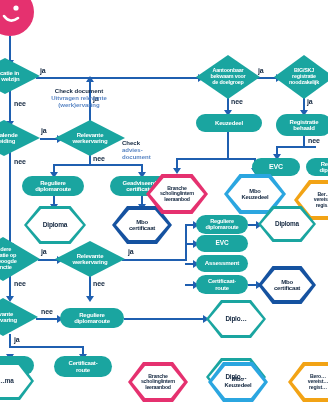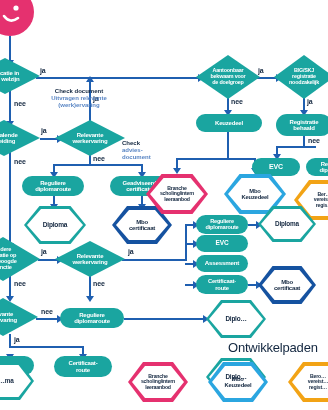--- a/index.html
+++ b/index.html
@@ -393,21 +393,20 @@
     <div class="hxinner" style="left:3px; top:3px; right:3px; bottom:3px;"></div>
     <div class="hxtxt" style="white-space:pre-line;">Diplo…</div>
   </div>
 
   <div class="node hex" style="left:206px; top:358px; width:60px; height:38px; font-size:6.4px; color:#12263f;">
     <div class="hxouter" style="background:#1aa5a0;"></div>
     <div class="hxinner" style="left:3px; top:3px; right:3px; bottom:3px;"></div>
     <div class="hxtxt" style="white-space:pre-line;">Diplo…</div>
   </div>
 
-  <div class="sectitle" style="left:228px; top:340px;">Ontwikkelpaden</div>
 
   <div class="node hex" style="left:-22px; top:362px; width:56px; height:38px; font-size:6.4px; color:#12263f;">
     <div class="hxouter" style="background:#1aa5a0;"></div>
     <div class="hxinner" style="left:3px; top:3px; right:3px; bottom:3px;"></div>
     <div class="hxtxt" style="white-space:pre-line;">…ma</div>
   </div>
 
   <div class="node hex" style="left:128px; top:362px; width:60px; height:40px; font-size:5.2px; color:#12263f;">
     <div class="hxouter" style="background:#e5316f;"></div>
     <div class="hxinner" style="left:4px; top:4px; right:4px; bottom:4px;"></div>

